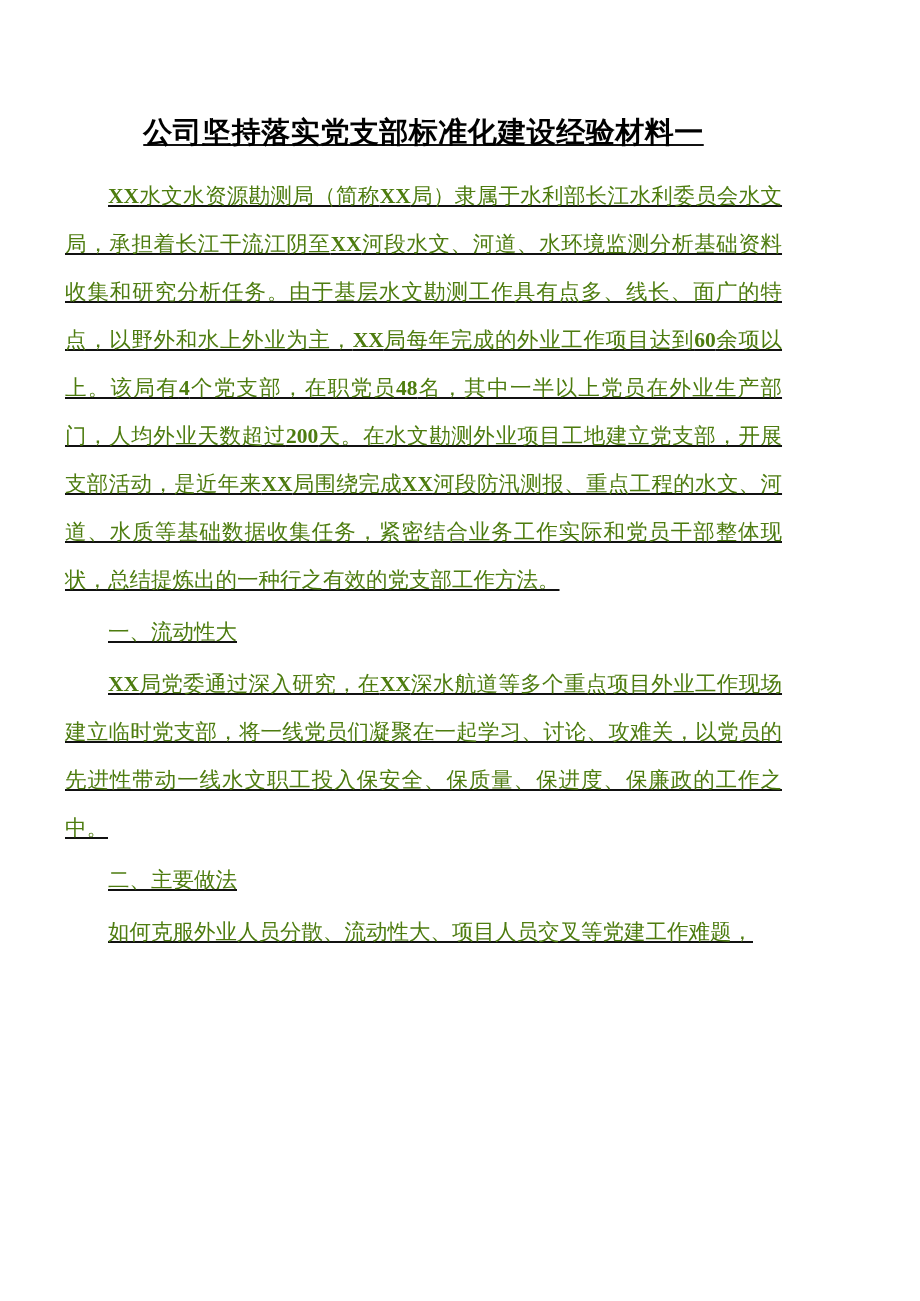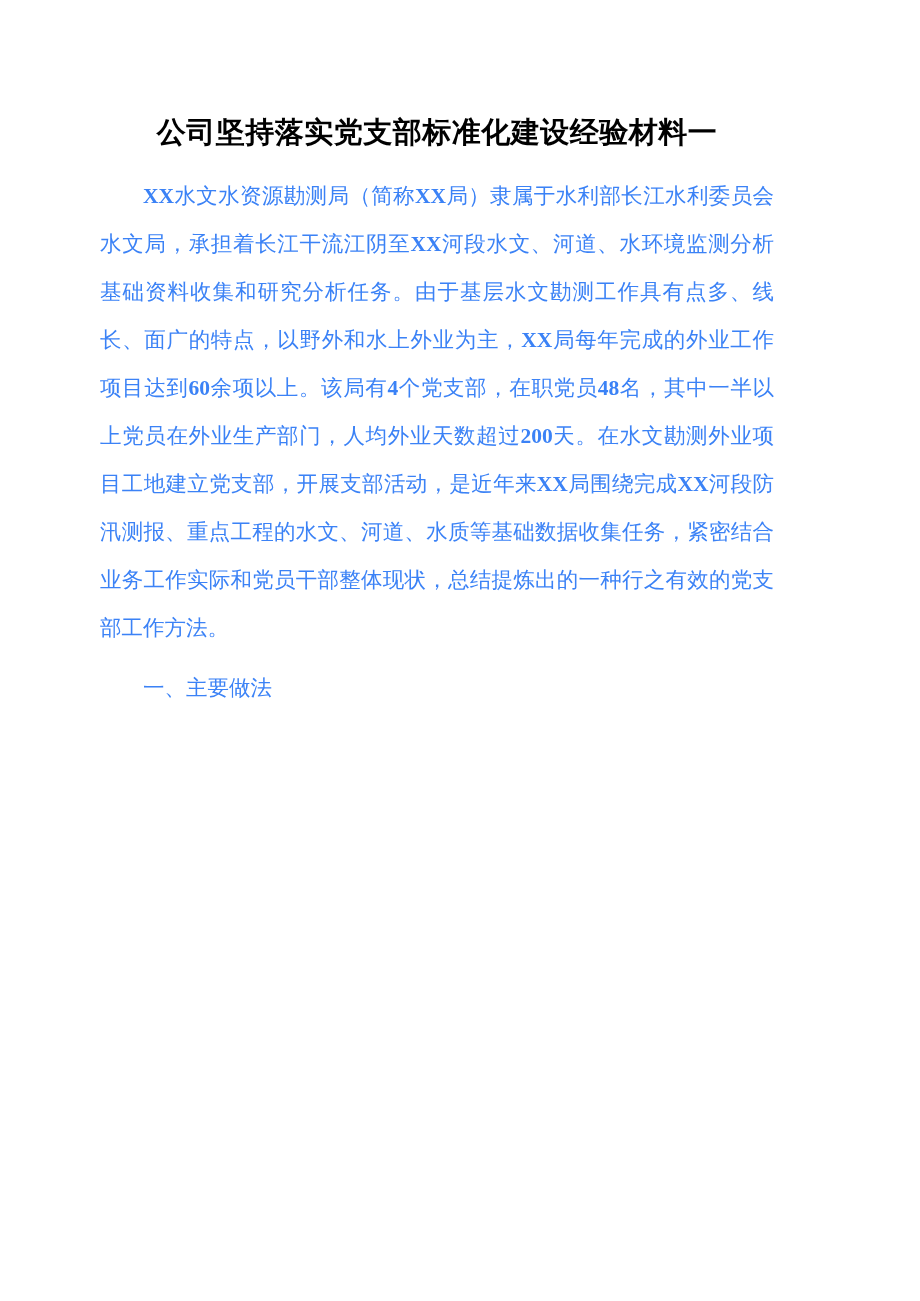--- a/index.html
+++ b/index.html
@@ -7,54 +7,58 @@
     padding: 0;
     background: #ffffff;
   }
   .page {
     position: relative;
     width: 920px;
     height: 1301px;
     margin: 0 auto;
     background: #ffffff;
     box-sizing: border-box;
-    padding: 106px 134px 0 88px;
+    padding: 106px 134px 0 61px;
     font-family: "Liberation Serif", "DejaVu Serif", serif;
     color: #111111;
     overflow: hidden;
+    text-decoration: underline;
   }
   .doc-title {
     margin: 0 0 14px 0;
     font-size: 29px;
     line-height: 52px;
     font-weight: bold;
     text-align: center;
     letter-spacing: 0.5px;
     color: #000000;
   }
   .para {
-    margin: 12px;
+    margin: 4px;
     font-size: 21.5px;
     line-height: 48px;
     text-align: justify;
     text-indent: 2em;
     word-break: break-all;
-    color: #3b82f6;
+    color: #4d7c0f;
   }
   .para b {
     font-weight: bold;
   }
 </style>
 </head>
 <body>
 
 <div class="page">
   <h1 class="doc-title">公司坚持落实党支部标准化建设经验材料一</h1>
 
   <p class="para autobold"><b>XX</b>水文水资源勘测局（简称<b>XX</b>局）隶属于水利部长江水利委员会水文局，承担着长江干流江阴至<b>XX</b>河段水文、河道、水环境监测分析基础资料收集和研究分析任务。由于基层水文勘测工作具有点多、线长、面广的特点，以野外和水上外业为主，<b>XX</b>局每年完成的外业工作项目达到<b>60</b>余项以上。该局有<b>4</b>个党支部，在职党员<b>48</b>名，其中一半以上党员在外业生产部门，人均外业天数超过<b>200</b>天。在水文勘测外业项目工地建立党支部，开展支部活动，是近年来<b>XX</b>局围绕完成<b>XX</b>河段防汛测报、重点工程的水文、河道、水质等基础数据收集任务，紧密结合业务工作实际和党员干部整体现状，总结提炼出的一种行之有效的党支部工作方法。</p>
 
-  <p class="para autobold">一、主要做法</p>
+  <p class="para autobold">一、流动性大</p>
 
 
+  <p class="para autobold"><b>XX</b>局党委通过深入研究，在<b>XX</b>深水航道等多个重点项目外业工作现场建立临时党支部，将一线党员们凝聚在一起学习、讨论、攻难关，以党员的先进性带动一线水文职工投入保安全、保质量、保进度、保廉政的工作之中。</p>
+
+  <p class="para autobold">二、主要做法</p>
 
 
-
+  <p class="para autobold">如何克服外业人员分散、流动性大、项目人员交叉等党建工作难题，</p>
 </div>
 
 </body></html>

